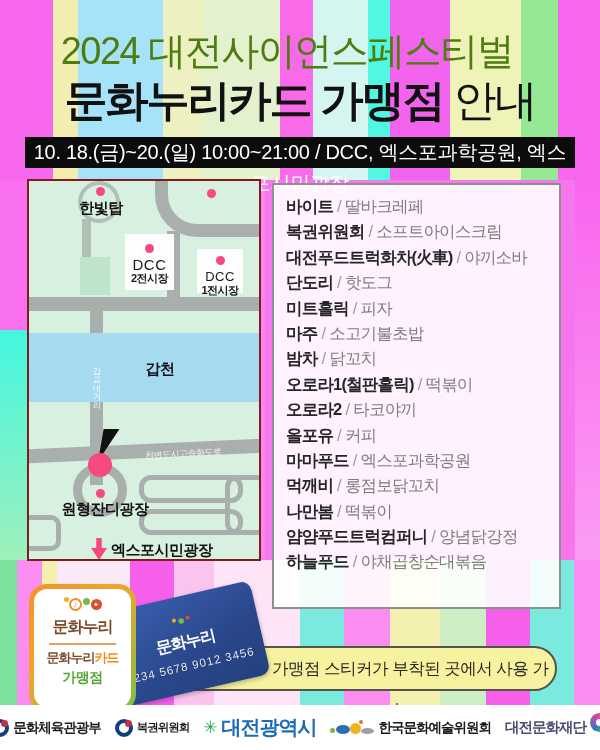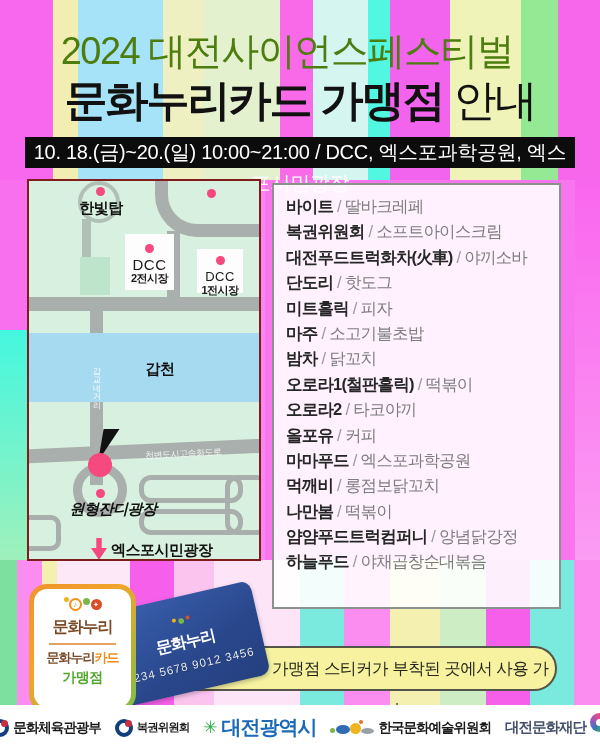--- a/index.html
+++ b/index.html
@@ -191,21 +191,21 @@
 
     <div class="plaza-ring"></div>
     <div class="path1"></div>
     <div class="path2"></div>
     <div class="path3"></div>
     <div class="path4"></div>
 
     <div class="callout-tail"></div>
     <div class="pdot bigdot"></div>
     <div class="pdot smalldot"></div>
-    <div class="maplabel" style="left:24px;top:319px;width:120px;font-style:italic;">원형잔디광장</div>
+    <div class="maplabel" style="left:16px;top:319px;width:120px;">원형잔디광장</div>
 
     <div class="arrow-down"></div>
     <div class="maplabel" style="left:82px;top:360px;width:140px;text-align:left;">엑스포시민광장</div>
   </div>
 
   <div class="panel">
     <div id="vendor-list">
         <div class="vendor-row"><span class="v-name">바이트</span><span class="v-slash">/</span><span class="v-menu">딸바크레페</span></div>
         <div class="vendor-row"><span class="v-name">복권위원회</span><span class="v-slash">/</span><span class="v-menu">소프트아이스크림</span></div>
         <div class="vendor-row"><span class="v-name">대전푸드트럭화차(火車)</span><span class="v-slash">/</span><span class="v-menu">야끼소바</span></div>

